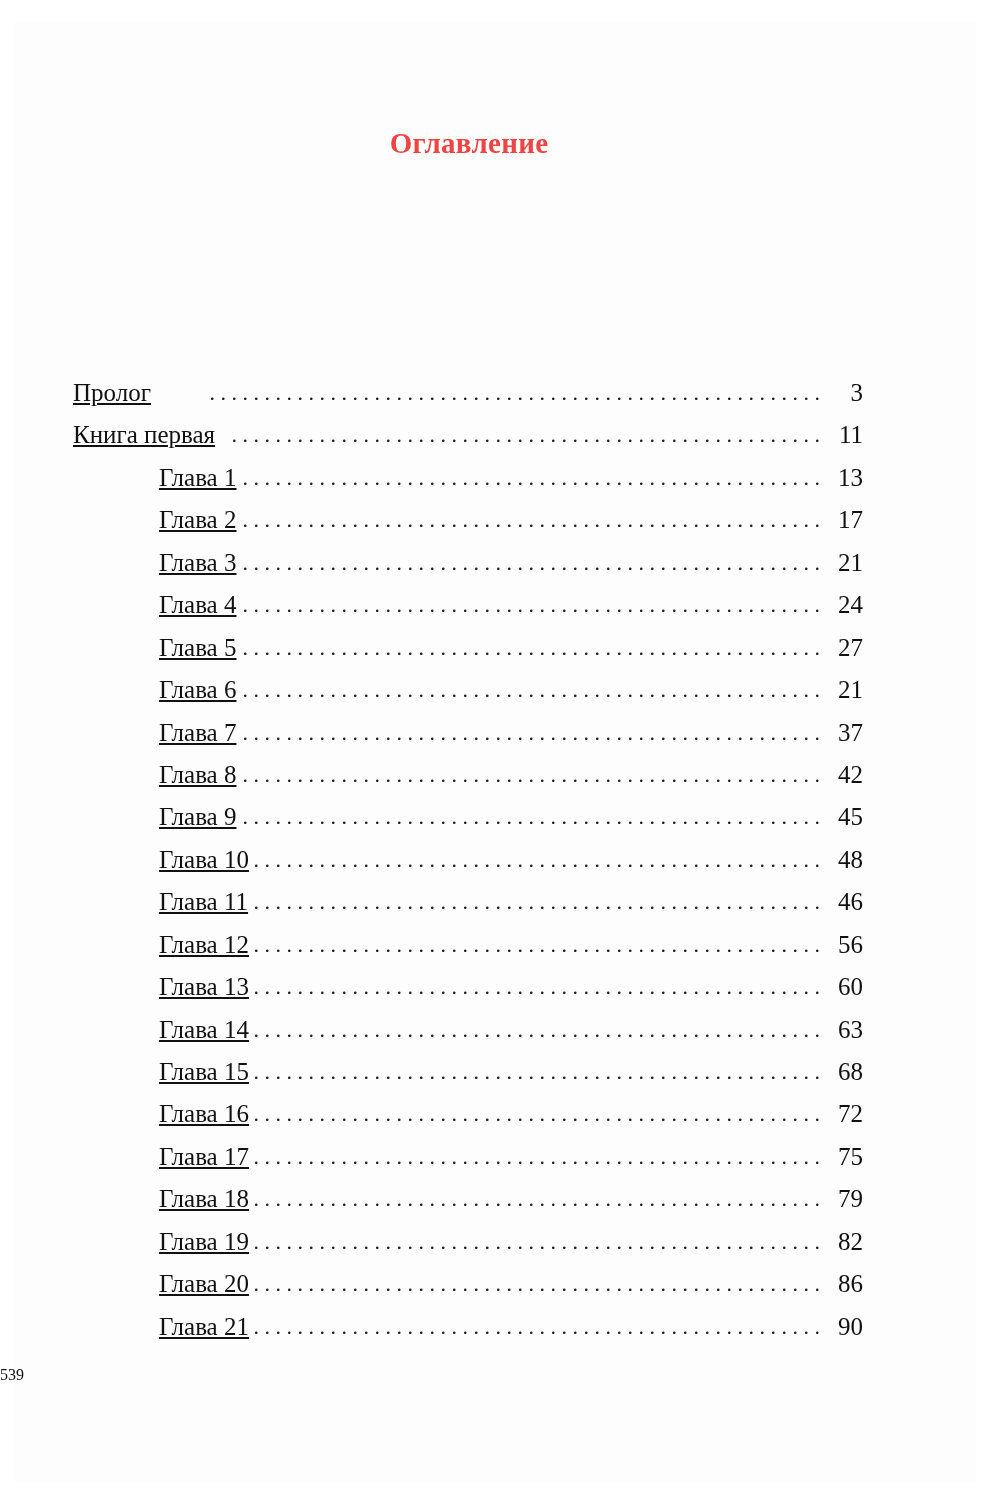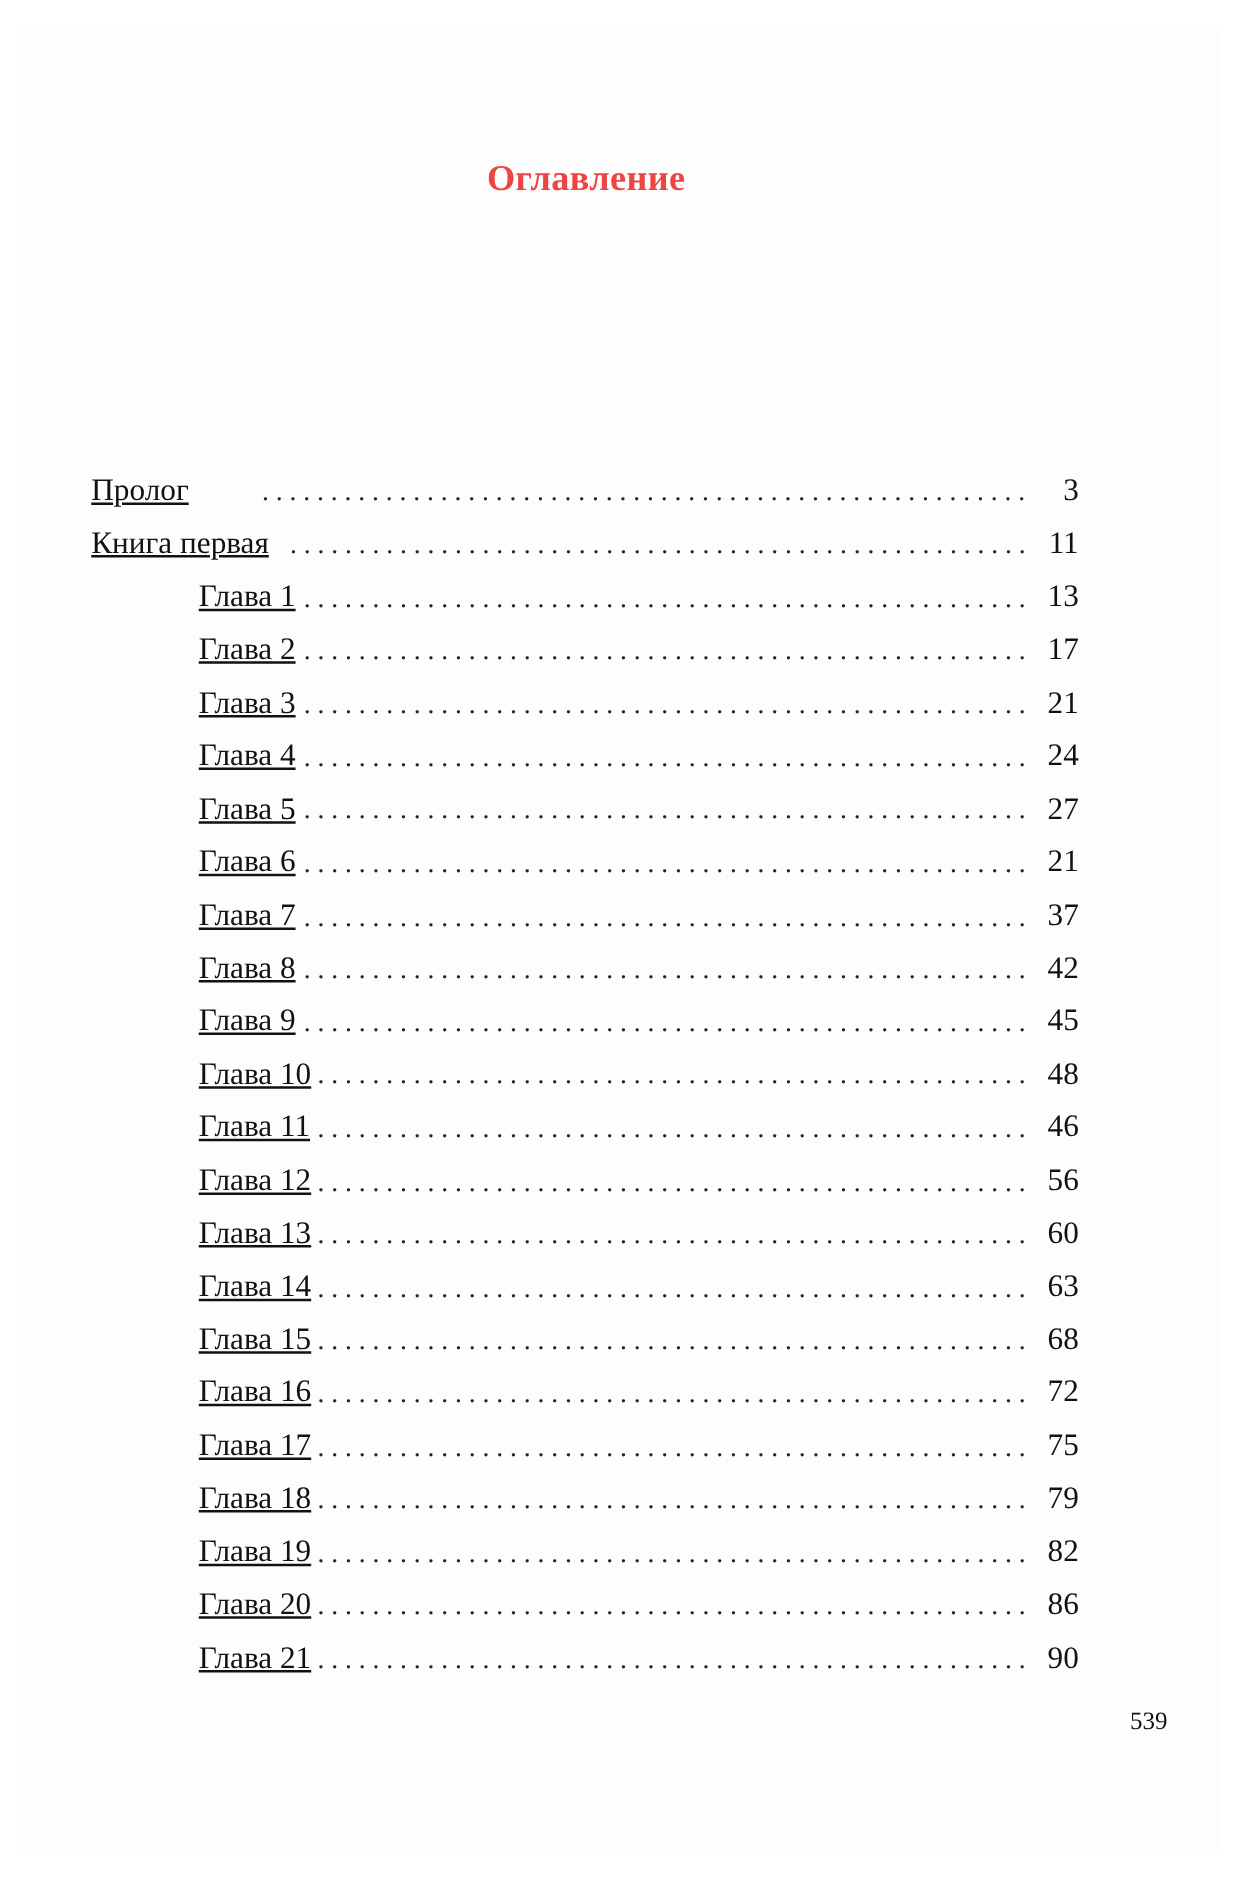--- a/index.html
+++ b/index.html
@@ -75,22 +75,22 @@
       top: 0;
       right: 137px;
       text-align: right;
       white-space: nowrap;
     }
     .folio {
       position: absolute;
       left: 0;
       top: 1366px;
       width: 934px;
-      text-align: right;
-      font-size: 20px;
+      text-align: left;
+      font-size: 16px;
       color: #111;
     }
   </style>
 </head>
 <body>
 
 <div class="page"></div>
 
 <h1 class="title">Оглавление</h1>
 

